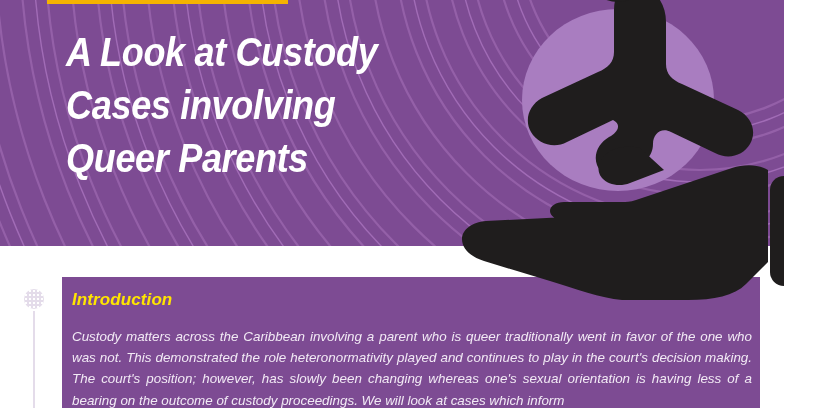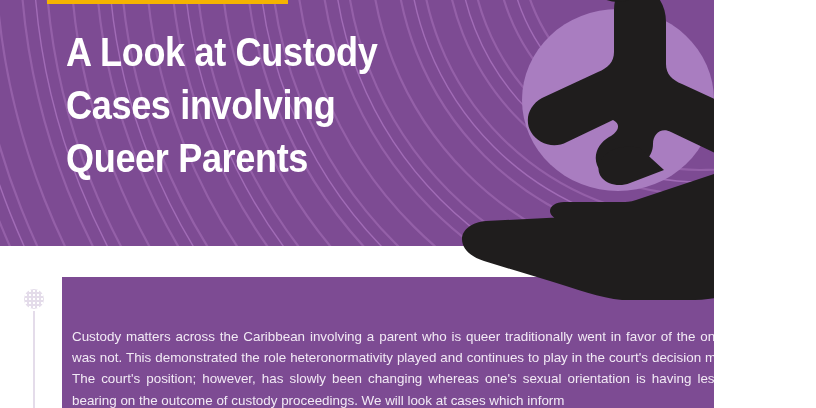--- a/index.html
+++ b/index.html
@@ -10,24 +10,25 @@
   body {
     width: 816px;
     height: 408px;
     overflow: hidden;
     font-family: "Liberation Sans", sans-serif;
     position: relative;
   }
 
   #page {
     position: relative;
-    width: 714px;
+    width: 784px;
     height: 408px;
     background: #ffffff;
     overflow: hidden;
+    font-style: italic;
   }
 
   
   .banner {
     position: absolute;
     left: 0;
     top: 0;
     width: 816px;
     height: 246px;
     background: #7d4b93;
@@ -267,16 +268,17 @@
                l34 -13 z"></path>
     </g>
   </svg>
 
   <div class="cuff"></div>
 
   <div class="timeline-dot"></div>
   <div class="timeline-line"></div>
 
   <div class="content-card">
+    <div class="card-heading">Introduction</div>
     <div class="card-body">Custody matters across the Caribbean involving a parent who is queer traditionally went in favor of the one who was not. This demonstrated the role heteronormativity played and continues to play in the court's decision making. The court's position; however, has slowly been changing whereas one's sexual orientation is having less of a bearing on the outcome of custody proceedings. We will look at cases which inform</div>
   </div>
 
 </div>
 
 </body></html>

